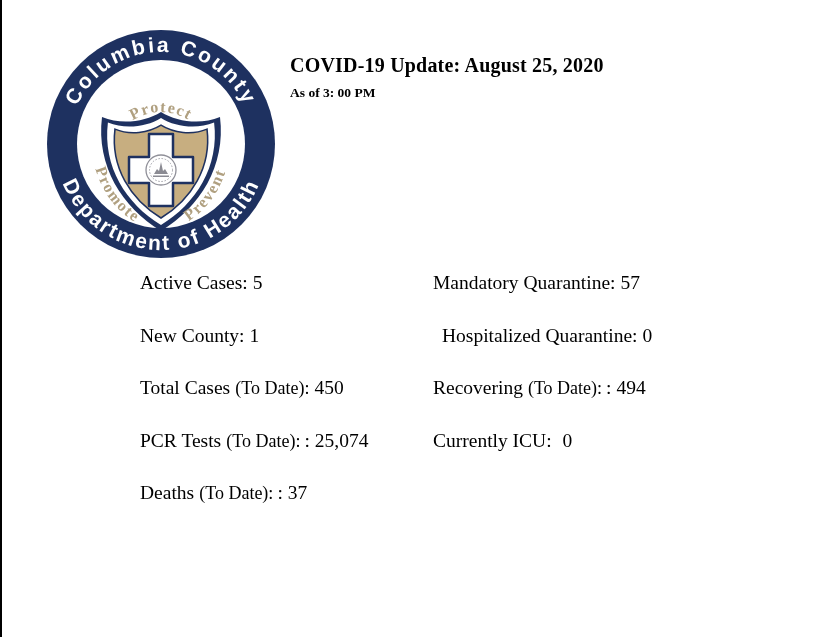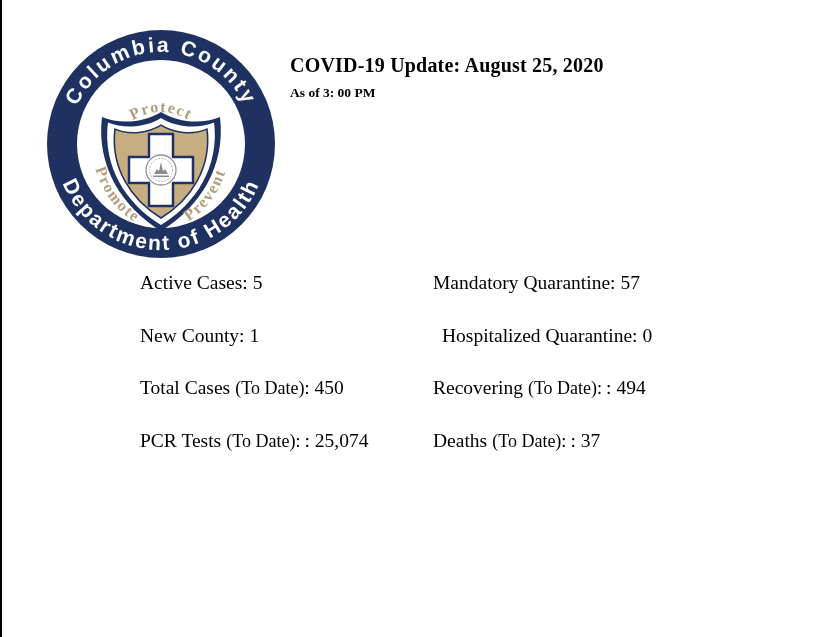--- a/index.html
+++ b/index.html
@@ -121,18 +121,21 @@
       <span class="stat-label">Total Cases</span><span class="stat-sub">(To Date):</span><span class="stat-value">450</span>
     </div>
     <div class="row">
       <span class="stat-label">Recovering</span><span class="stat-sub">(To Date):</span><span class="stat-colon">:</span><span class="stat-value">494</span>
     </div>
 
     <div class="row">
       <span class="stat-label">PCR Tests</span><span class="stat-sub">(To Date):</span><span class="stat-colon">:</span><span class="stat-value">25,074</span>
     </div>
 
+    <div class="row icu">
+      <span class="stat-label">Currently ICU:</span><span class="stat-value">0</span>
+    </div>
     <div class="row">
       <span class="stat-label">Deaths</span><span class="stat-sub">(To Date):</span><span class="stat-colon">:</span><span class="stat-value">37</span>
     </div>
 
   </div>
 </div>
 
 </body></html>

